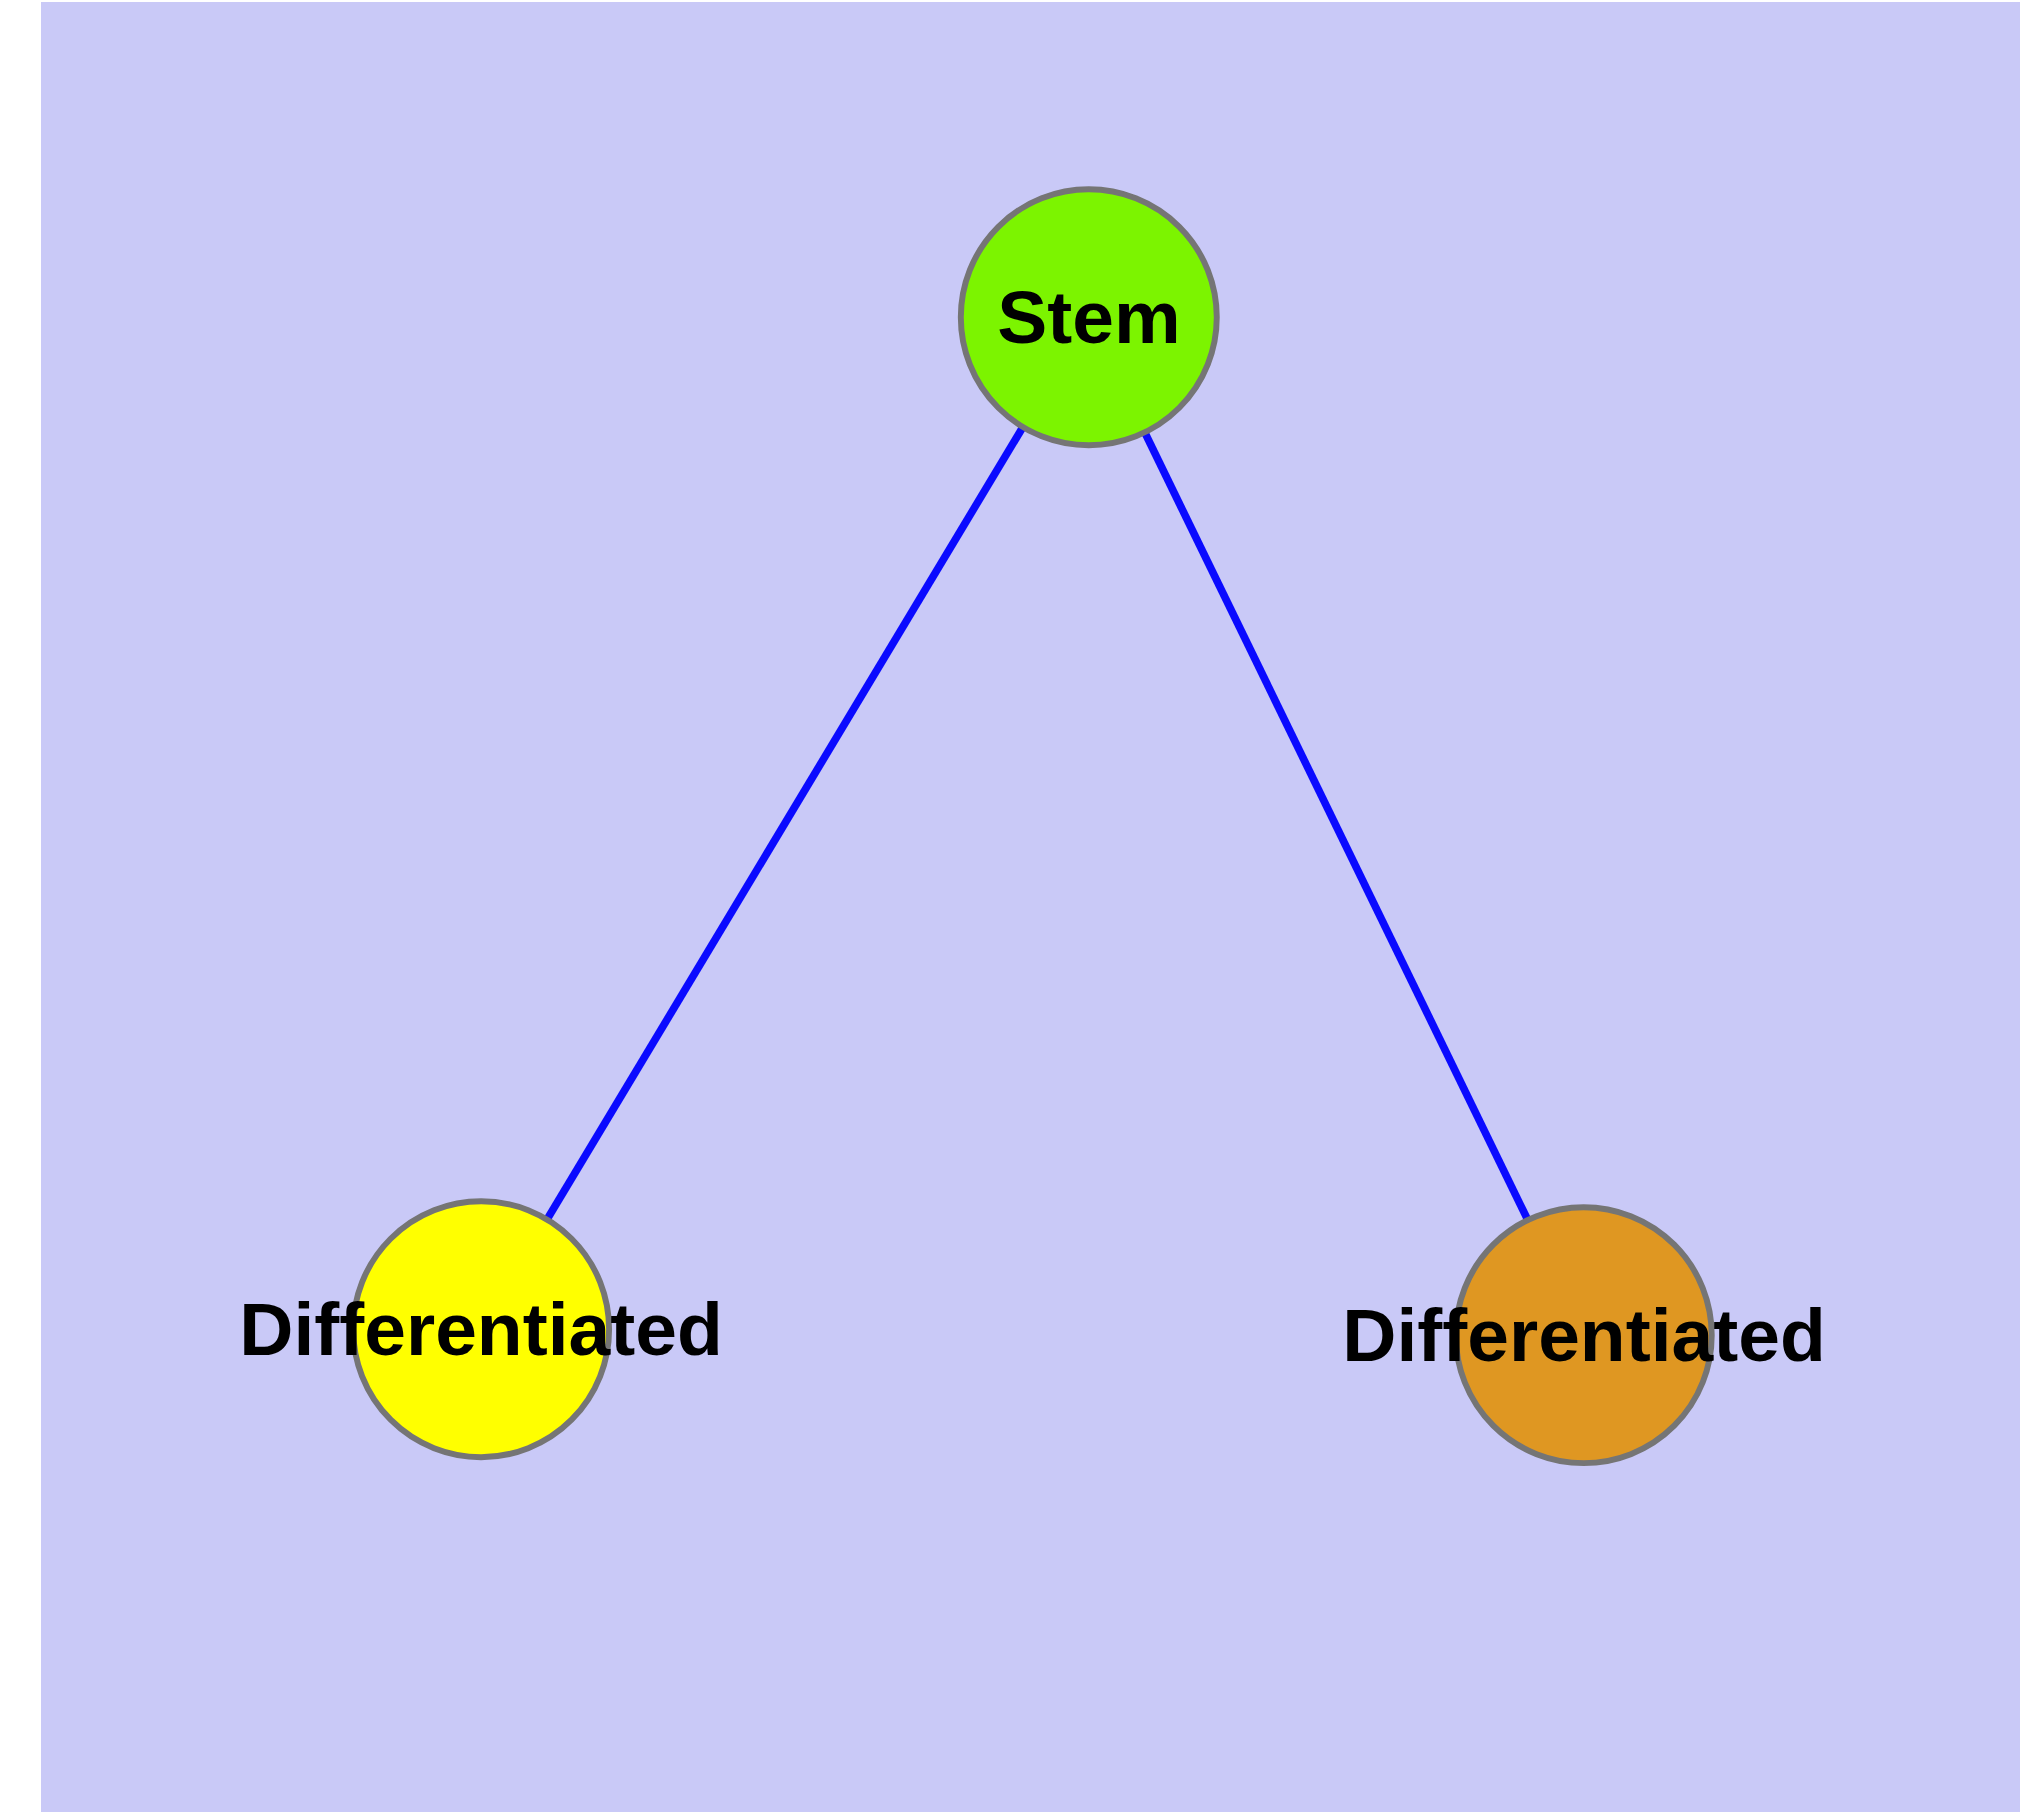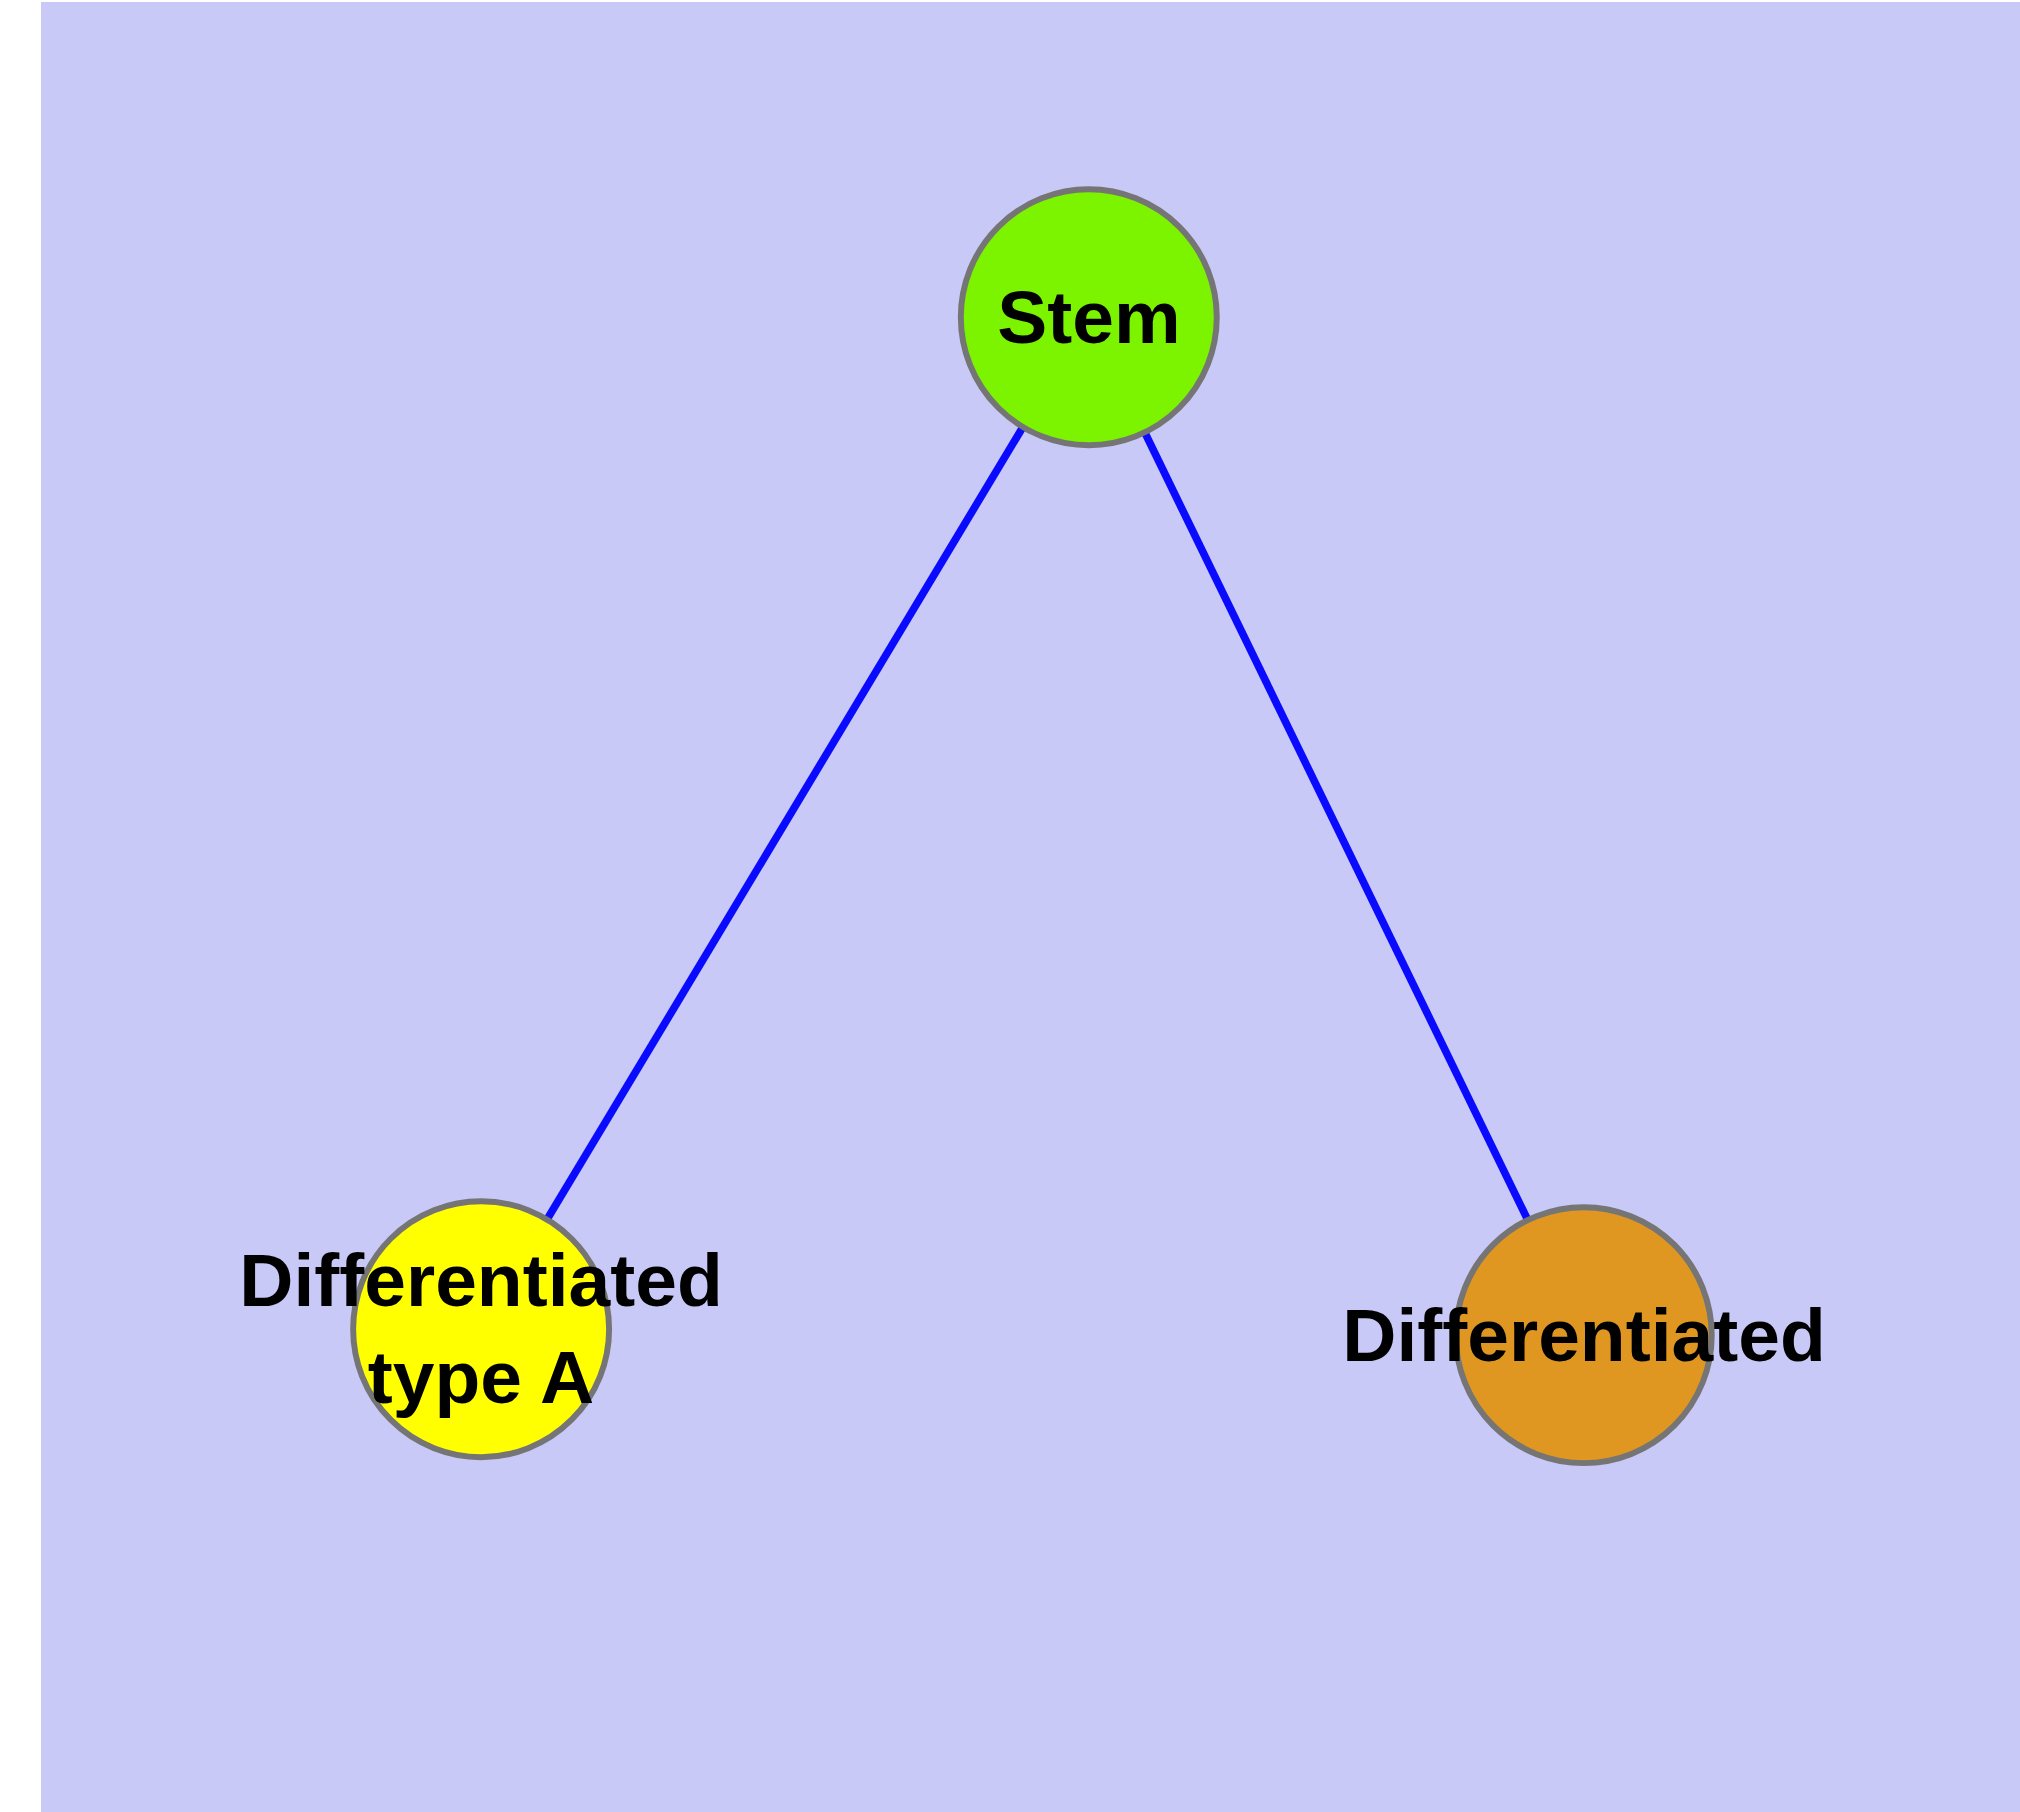--- a/index.html
+++ b/index.html
@@ -50,21 +50,20 @@
     <circle cx="519" cy="1566" r="151" fill="#FFFF00" stroke="#757575" stroke-width="7"></circle>
     <circle cx="1820" cy="1573" r="151" fill="#DF9722" stroke="#757575" stroke-width="7"></circle>
   </svg>
 
   <div class="node-label" style="left: 1048px; top: 315px; color: rgb(0, 0, 0);">
     <span>Stem</span>
   </div>
 
   <div class="node-label" style="left: 440px; top: 1327px; color: rgb(0, 0, 0);">
     <span>Differentiated</span>
-    <span>type A</span>
   </div>
 
   <div class="node-label" style="left: 1543px; top: 1333px; color: rgb(0, 0, 0);">
     <span>Differentiated</span>
   </div>
 
 </div>
 
 
 </body></html>

